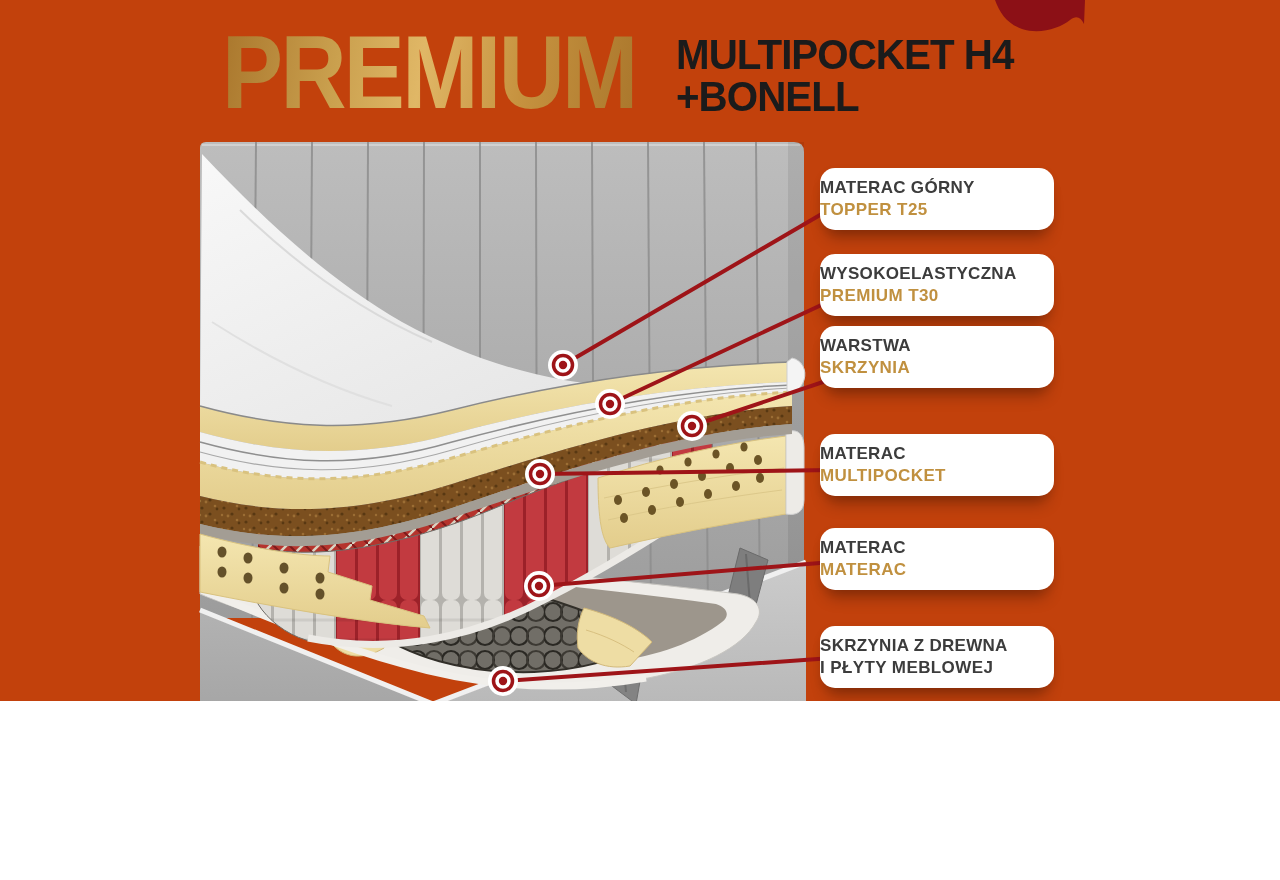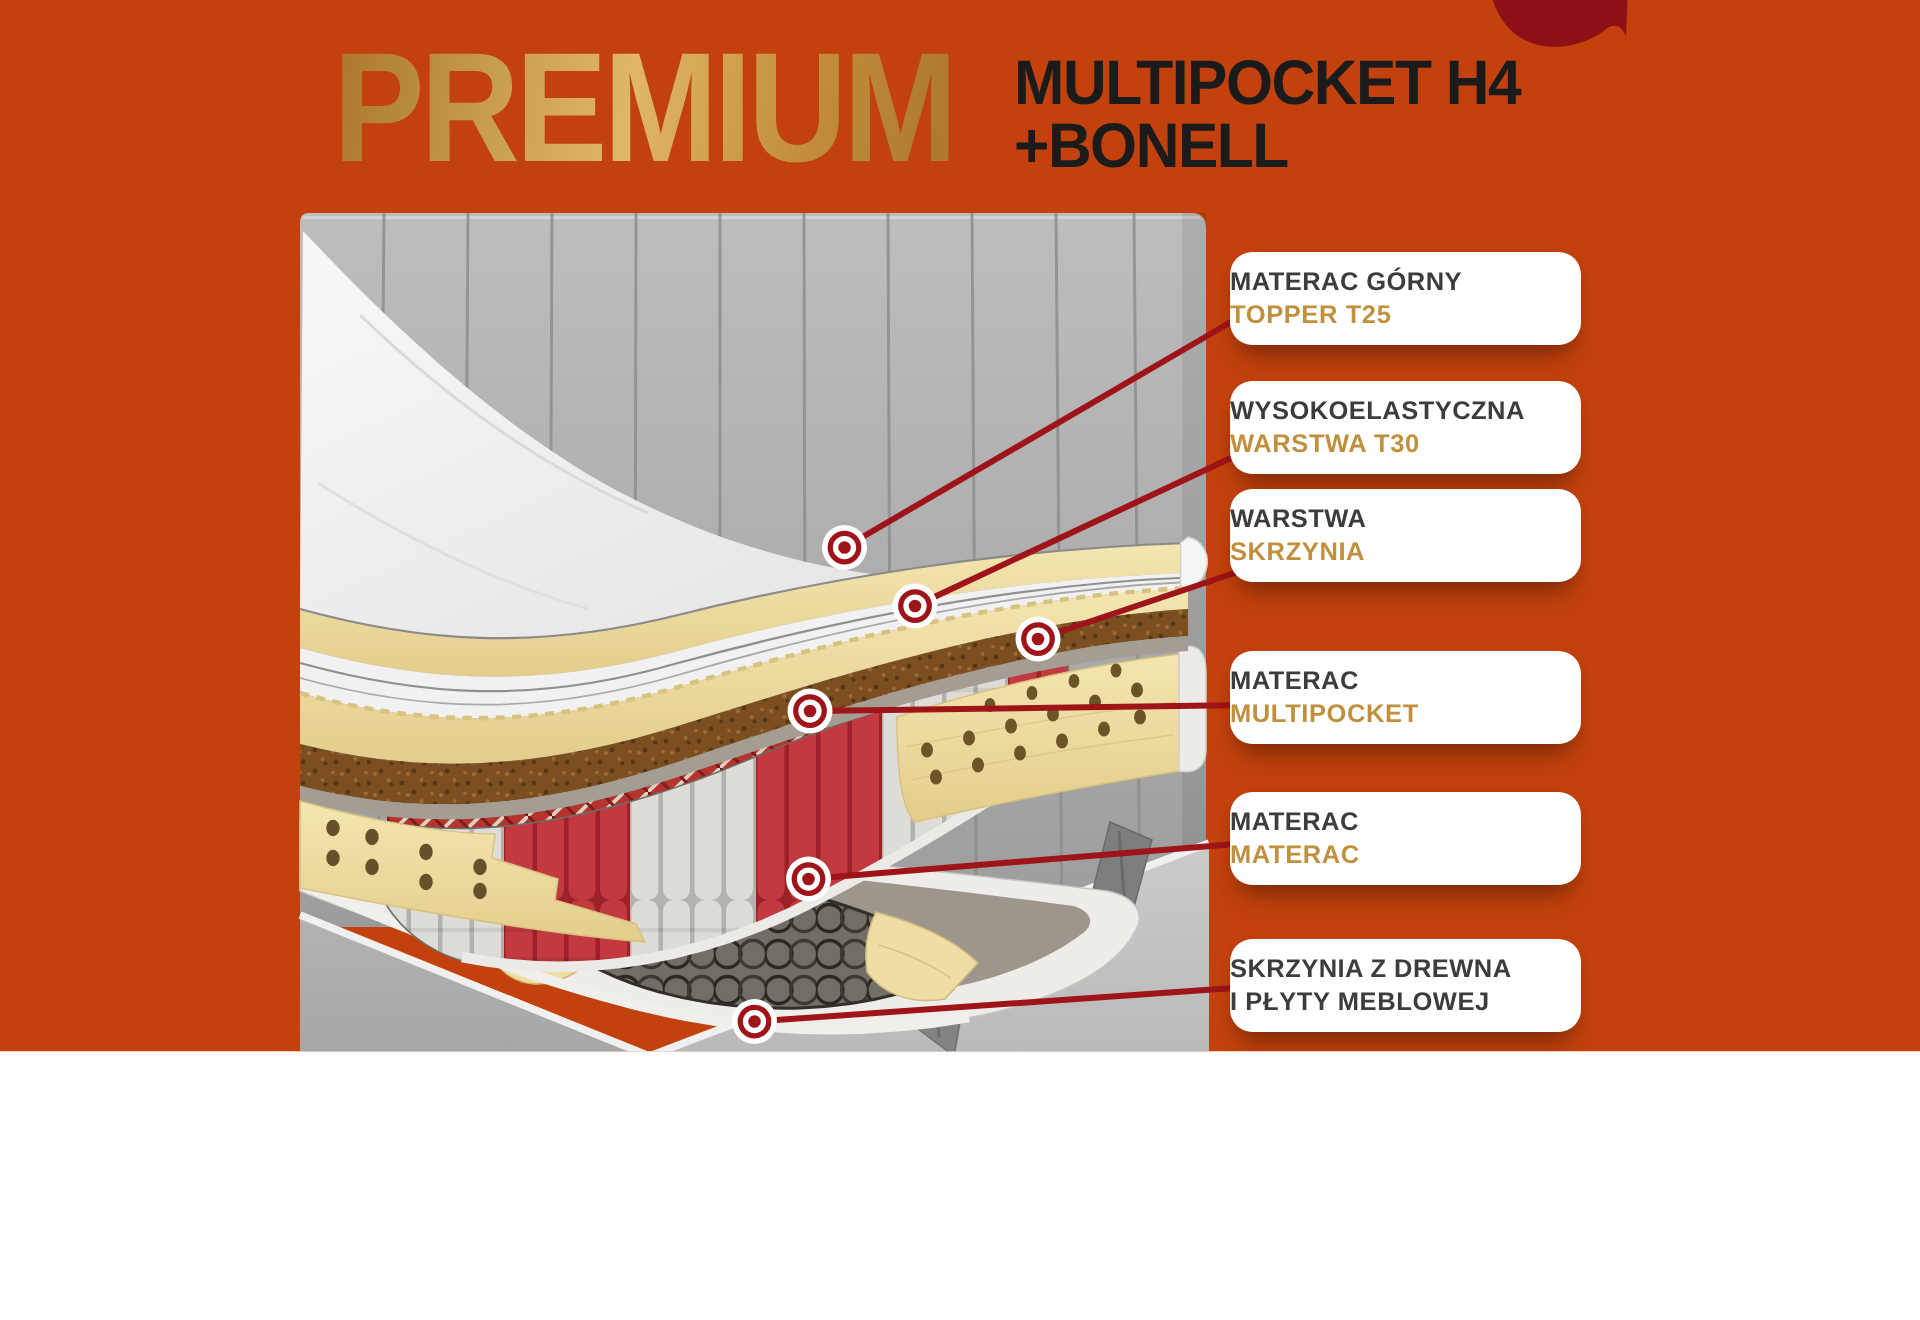--- a/index.html
+++ b/index.html
@@ -257,21 +257,21 @@
     <div>MULTIPOCKET H4</div>
     <div>+BONELL</div>
   </div>
 
   <div class="card" style="top:168px">
     <span class="l1">MATERAC GÓRNY</span>
     <span class="l2 accent">TOPPER T25</span>
   </div>
   <div class="card" style="top:254px">
     <span class="l1">WYSOKOELASTYCZNA</span>
-    <span class="l2 accent">WARSTWA T30</span>
+    <span class="l2 accent">PREMIUM T30</span>
   </div>
   <div class="card" style="top:326px">
     <span class="l1">WARSTWA</span>
     <span class="l2 accent">SKRZYNIA</span>
   </div>
   <div class="card" style="top:434px">
     <span class="l1">MATERAC</span>
     <span class="l2 accent">MULTIPOCKET</span>
   </div>
   <div class="card" style="top:528px">

